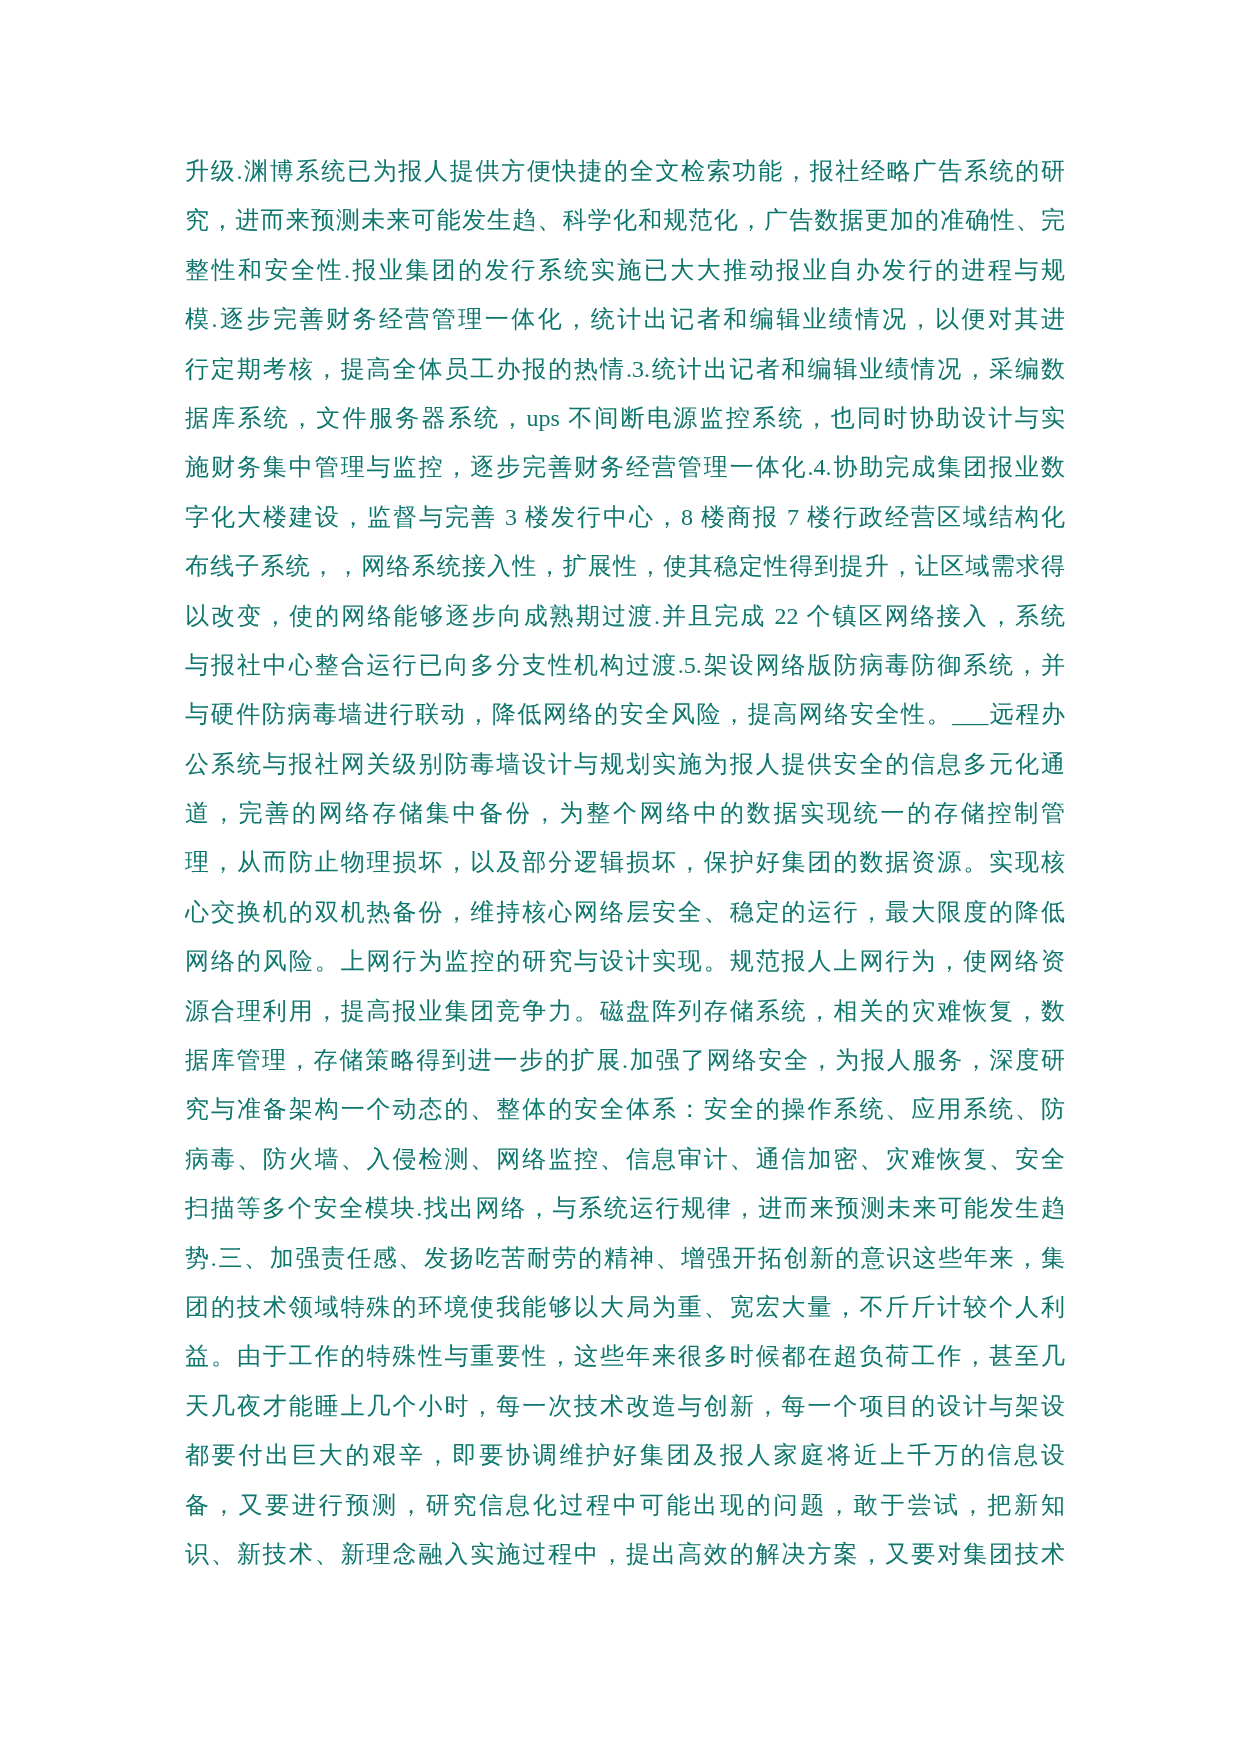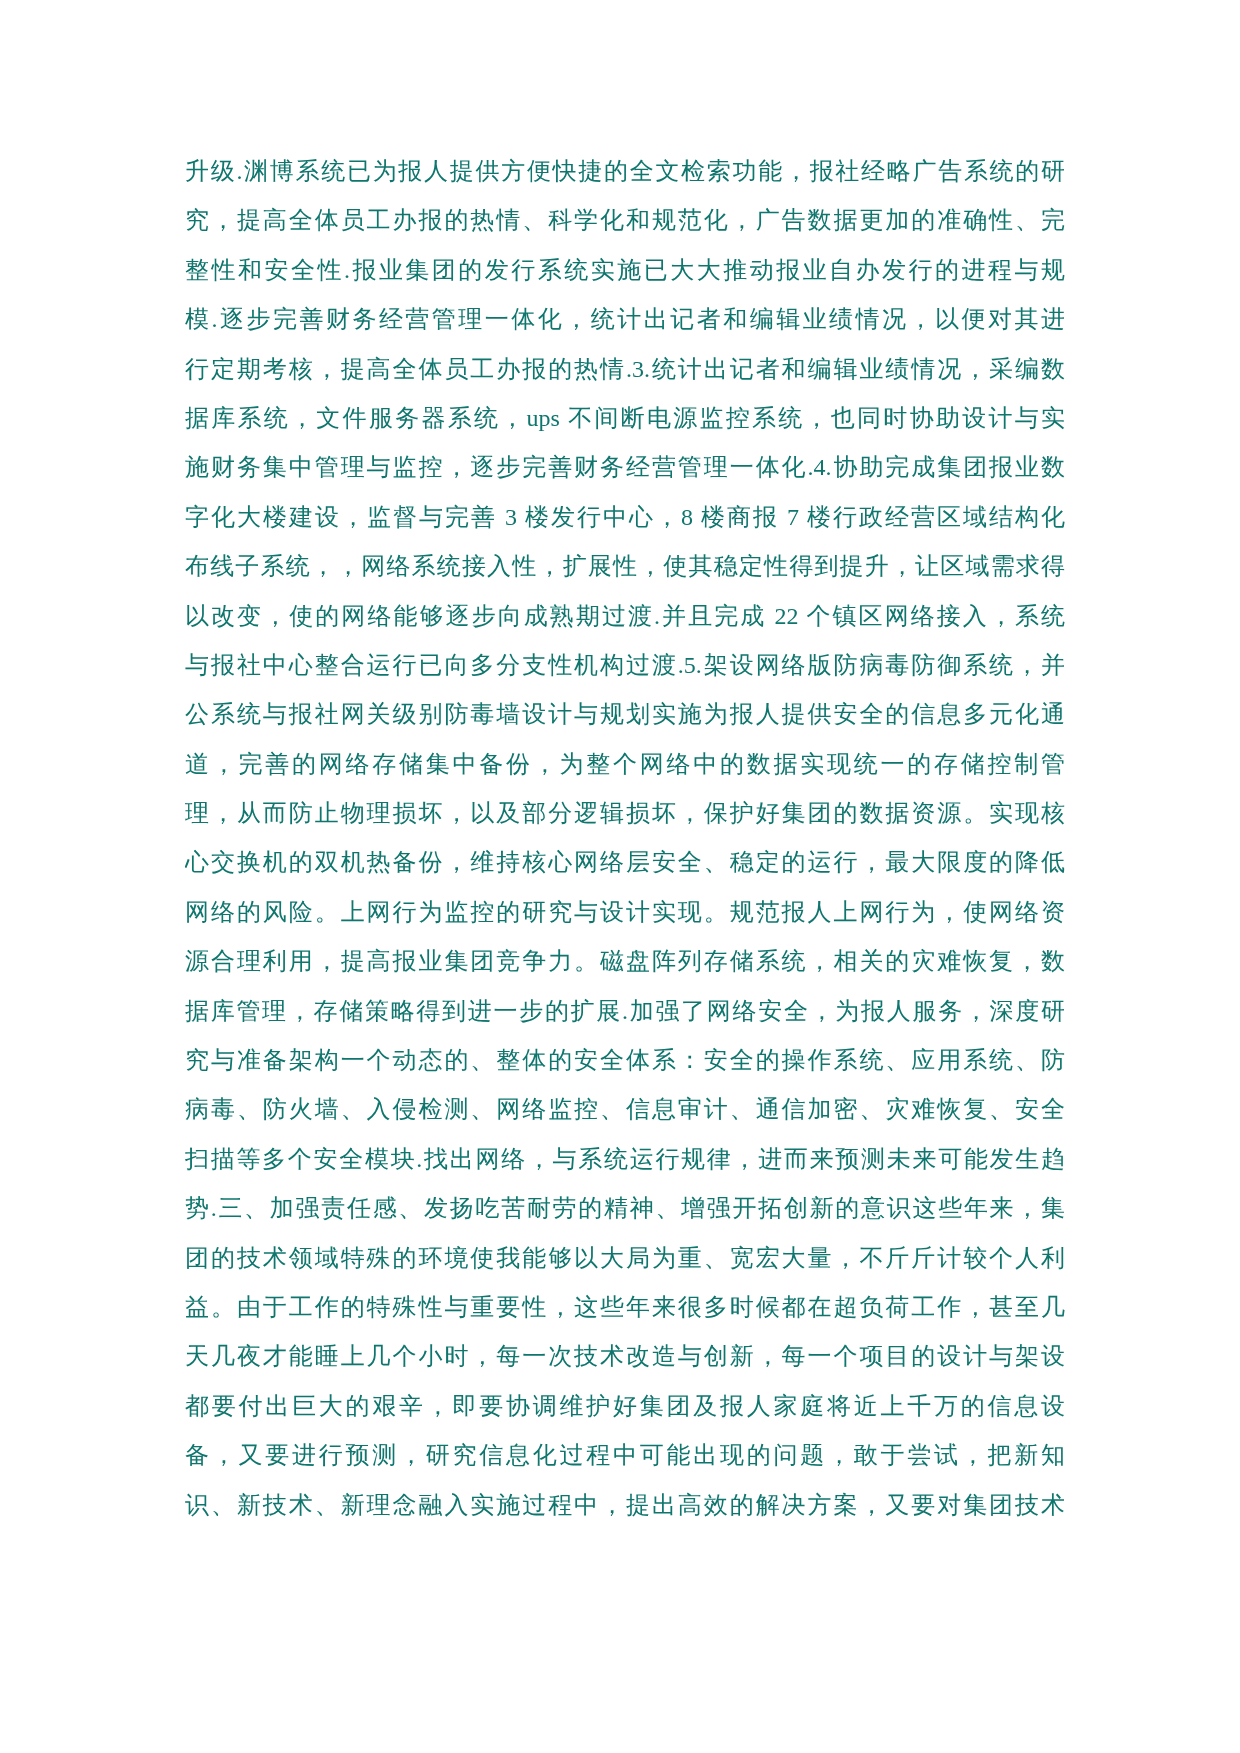--- a/index.html
+++ b/index.html
@@ -65,30 +65,31 @@
   }
 </style>
 </head>
 <body>
 
 <div class="page">
 
 
   <div class="text-block">
     <div class="line">升级.渊博系统已为报人提供方便快捷的全文检索功能，报社经略广告系统的研</div>
-    <div class="line">究，提高全体员工办报的热情、科学化和规范化，广告数据更加的准确性、完</div>
+    <div class="line">究，进而来预测未来可能发生趋、科学化和规范化，广告数据更加的准确性、完</div>
     <div class="line">整性和安全性.报业集团的发行系统实施已大大推动报业自办发行的进程与规</div>
     <div class="line">模.逐步完善财务经营管理一体化，统计出记者和编辑业绩情况，以便对其进</div>
     <div class="line">行定期考核，提高全体员工办报的热情.3.统计出记者和编辑业绩情况，采编数</div>
     <div class="line">据库系统，文件服务器系统，ups 不间断电源监控系统，也同时协助设计与实</div>
     <div class="line">施财务集中管理与监控，逐步完善财务经营管理一体化.4.协助完成集团报业数</div>
     <div class="line">字化大楼建设，监督与完善 3 楼发行中心，8 楼商报 7 楼行政经营区域结构化</div>
     <div class="line">布线子系统，，网络系统接入性，扩展性，使其稳定性得到提升，让区域需求得</div>
     <div class="line">以改变，使的网络能够逐步向成熟期过渡.并且完成 22 个镇区网络接入，系统</div>
     <div class="line">与报社中心整合运行已向多分支性机构过渡.5.架设网络版防病毒防御系统，并</div>
+    <div class="line">与硬件防病毒墙进行联动，降低网络的安全风险，提高网络安全性。___远程办</div>
     <div class="line">公系统与报社网关级别防毒墙设计与规划实施为报人提供安全的信息多元化通</div>
     <div class="line">道，完善的网络存储集中备份，为整个网络中的数据实现统一的存储控制管</div>
     <div class="line">理，从而防止物理损坏，以及部分逻辑损坏，保护好集团的数据资源。实现核</div>
     <div class="line">心交换机的双机热备份，维持核心网络层安全、稳定的运行，最大限度的降低</div>
     <div class="line">网络的风险。上网行为监控的研究与设计实现。规范报人上网行为，使网络资</div>
     <div class="line">源合理利用，提高报业集团竞争力。磁盘阵列存储系统，相关的灾难恢复，数</div>
     <div class="line">据库管理，存储策略得到进一步的扩展.加强了网络安全，为报人服务，深度研</div>
     <div class="line">究与准备架构一个动态的、整体的安全体系：安全的操作系统、应用系统、防</div>
     <div class="line">病毒、防火墙、入侵检测、网络监控、信息审计、通信加密、灾难恢复、安全</div>
     <div class="line">扫描等多个安全模块.找出网络，与系统运行规律，进而来预测未来可能发生趋</div>

